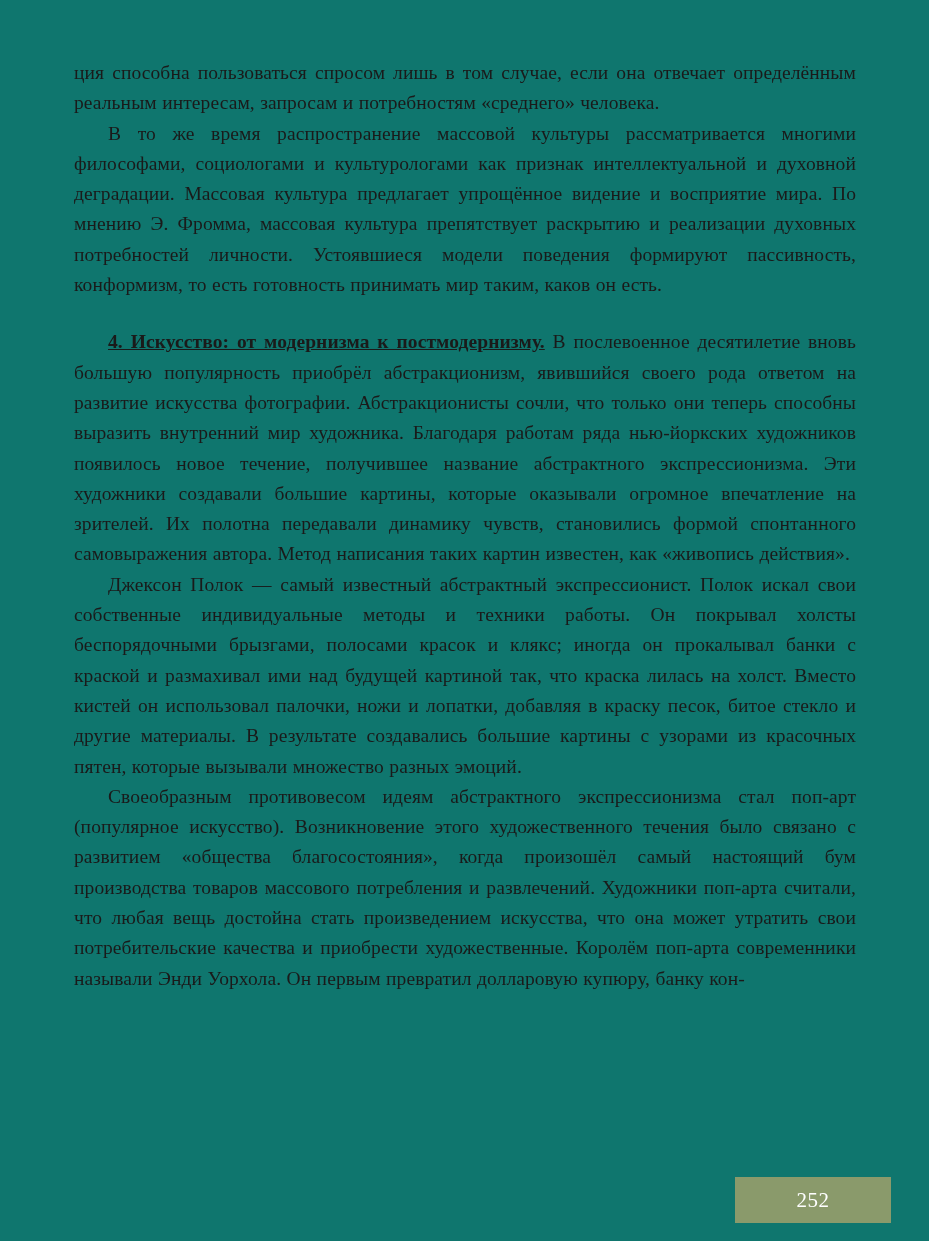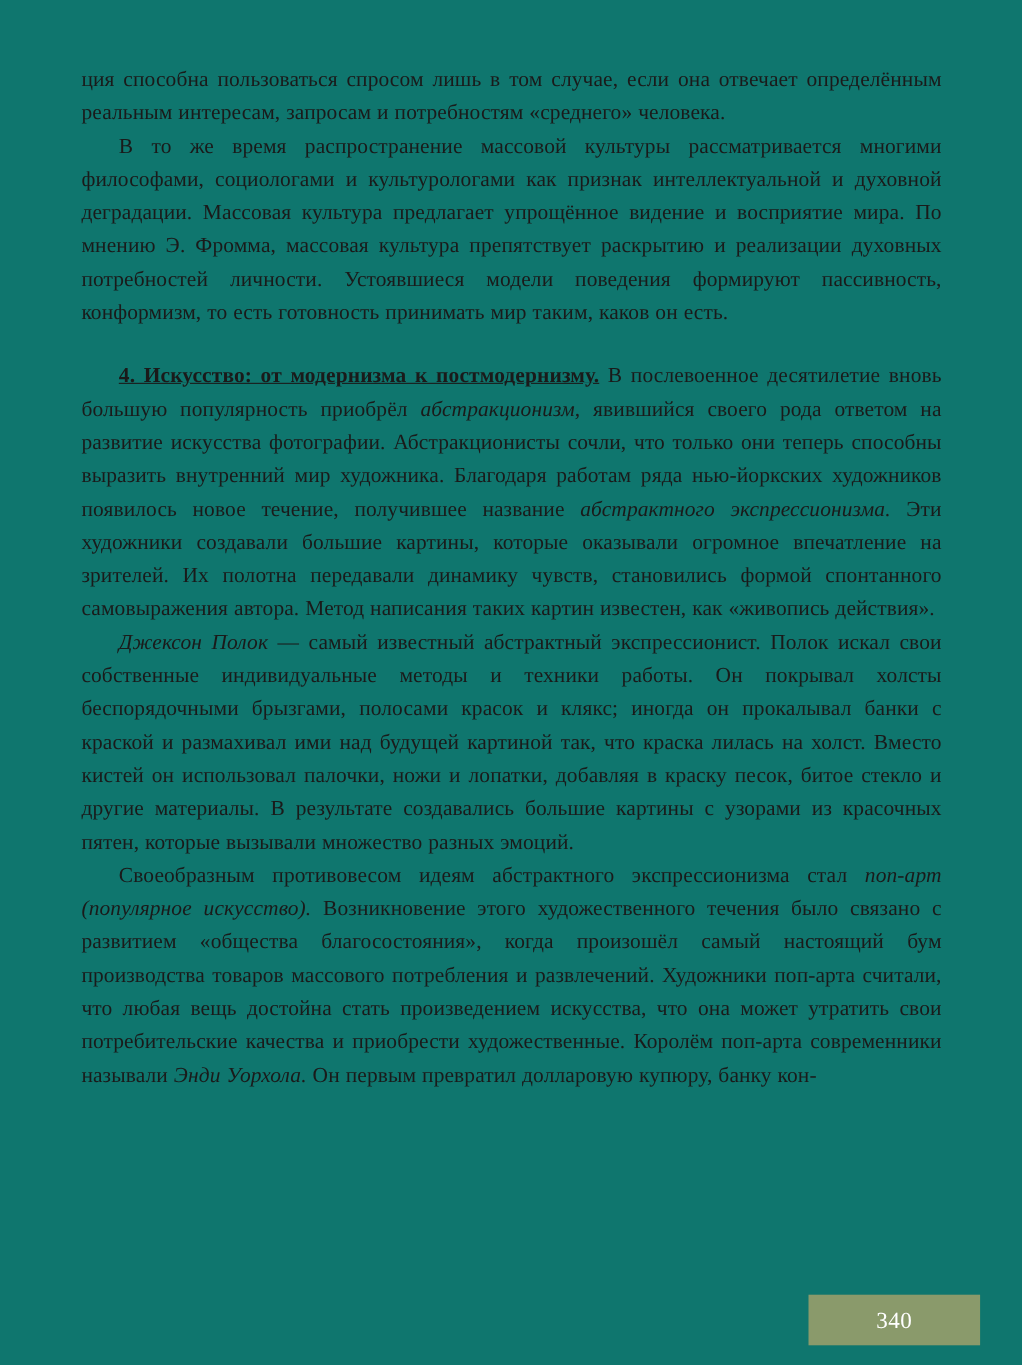--- a/index.html
+++ b/index.html
@@ -36,21 +36,20 @@
     text-indent: 34px;
   }
   p.gap-before {
     margin-top: 27px;
   }
   .bold {
     font-weight: bold;
     text-decoration: underline;
   }
   .italic {
-    font-style: italic;
   }
   .page-number-box {
     position: absolute;
     right: 74px;
     bottom: 18px;
     width: 156px;
     height: 46px;
     background: #8a9a6b;
     display: flex;
     align-items: center;
@@ -68,15 +67,15 @@
 
 <div class="page">
   <div class="content" id="body-text">
       <p><span>ция способна пользоваться спросом лишь в том случае, если она отвечает определённым реальным интересам, запросам и потребностям «среднего» человека.</span></p>
       <p class="indent"><span>В то же время распространение массовой культуры рассматривается многими философами, социологами и культурологами как признак интеллектуальной и духовной деградации. Массовая культура предлагает упрощённое видение и восприятие мира. По мнению Э. Фромма, массовая культура препятствует раскрытию и реализации духовных потребностей личности. Устоявшиеся модели поведения формируют пассивность, конформизм, то есть готовность принимать мир таким, каков он есть.</span></p>
       <p class="indent gap-before"><span class="bold">4. Искусство: от модернизма к постмодернизму.</span><span> В послевоенное десятилетие вновь большую популярность приобрёл </span><span class="italic">абстракционизм,</span><span> явившийся своего рода ответом на развитие искусства фотографии. Абстракционисты сочли, что только они теперь способны выразить внутренний мир художника. Благодаря работам ряда нью-йоркских художников появилось новое течение, получившее название </span><span class="italic">абстрактного экспрессионизма.</span><span> Эти художники создавали большие картины, которые оказывали огромное впечатление на зрителей. Их полотна передавали динамику чувств, становились формой спонтанного самовыражения автора. Метод написания таких картин известен, как «живопись действия».</span></p>
       <p class="indent"><span class="italic">Джексон Полок</span><span> — самый известный абстрактный экспрессионист. Полок искал свои собственные индивидуальные методы и техники работы. Он покрывал холсты беспорядочными брызгами, полосами красок и клякс; иногда он прокалывал банки с краской и размахивал ими над будущей картиной так, что краска лилась на холст. Вместо кистей он использовал палочки, ножи и лопатки, добавляя в краску песок, битое стекло и другие материалы. В результате создавались большие картины с узорами из красочных пятен, которые вызывали множество разных эмоций.</span></p>
       <p class="indent"><span>Своеобразным противовесом идеям абстрактного экспрессионизма стал </span><span class="italic">поп-арт (популярное искусство).</span><span> Возникновение этого художественного течения было связано с развитием «общества благосостояния», когда произошёл самый настоящий бум производства товаров массового потребления и развлечений. Художники поп-арта считали, что любая вещь достойна стать произведением искусства, что она может утратить свои потребительские качества и приобрести художественные. Королём поп-арта современники называли </span><span class="italic">Энди Уорхола.</span><span> Он первым превратил долларовую купюру, банку кон-</span></p>
     </div>
   <div class="page-number-box">
-    <span class="page-number">340</span>
+    <span class="page-number">252</span>
   </div>
 </div>
 
 </body></html>

